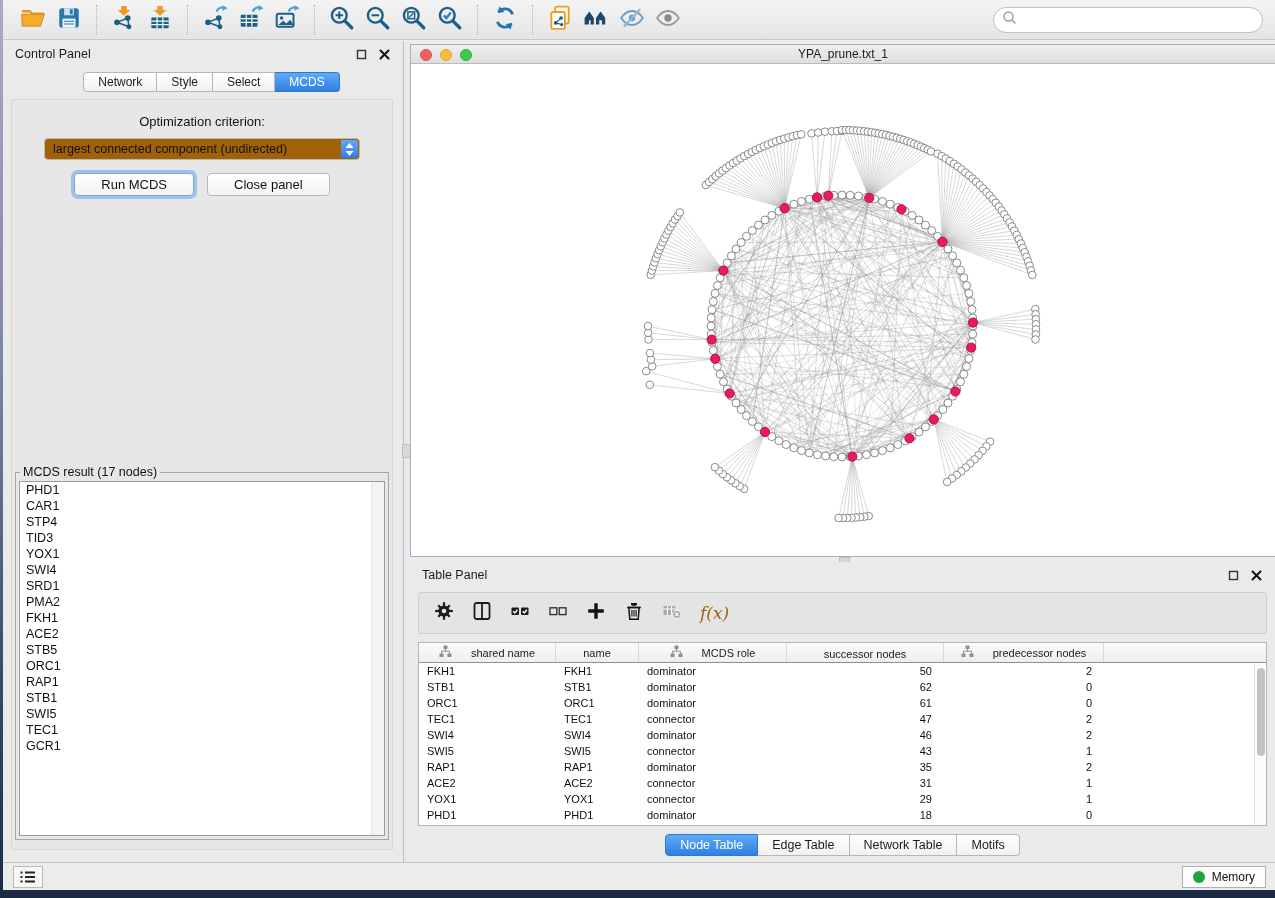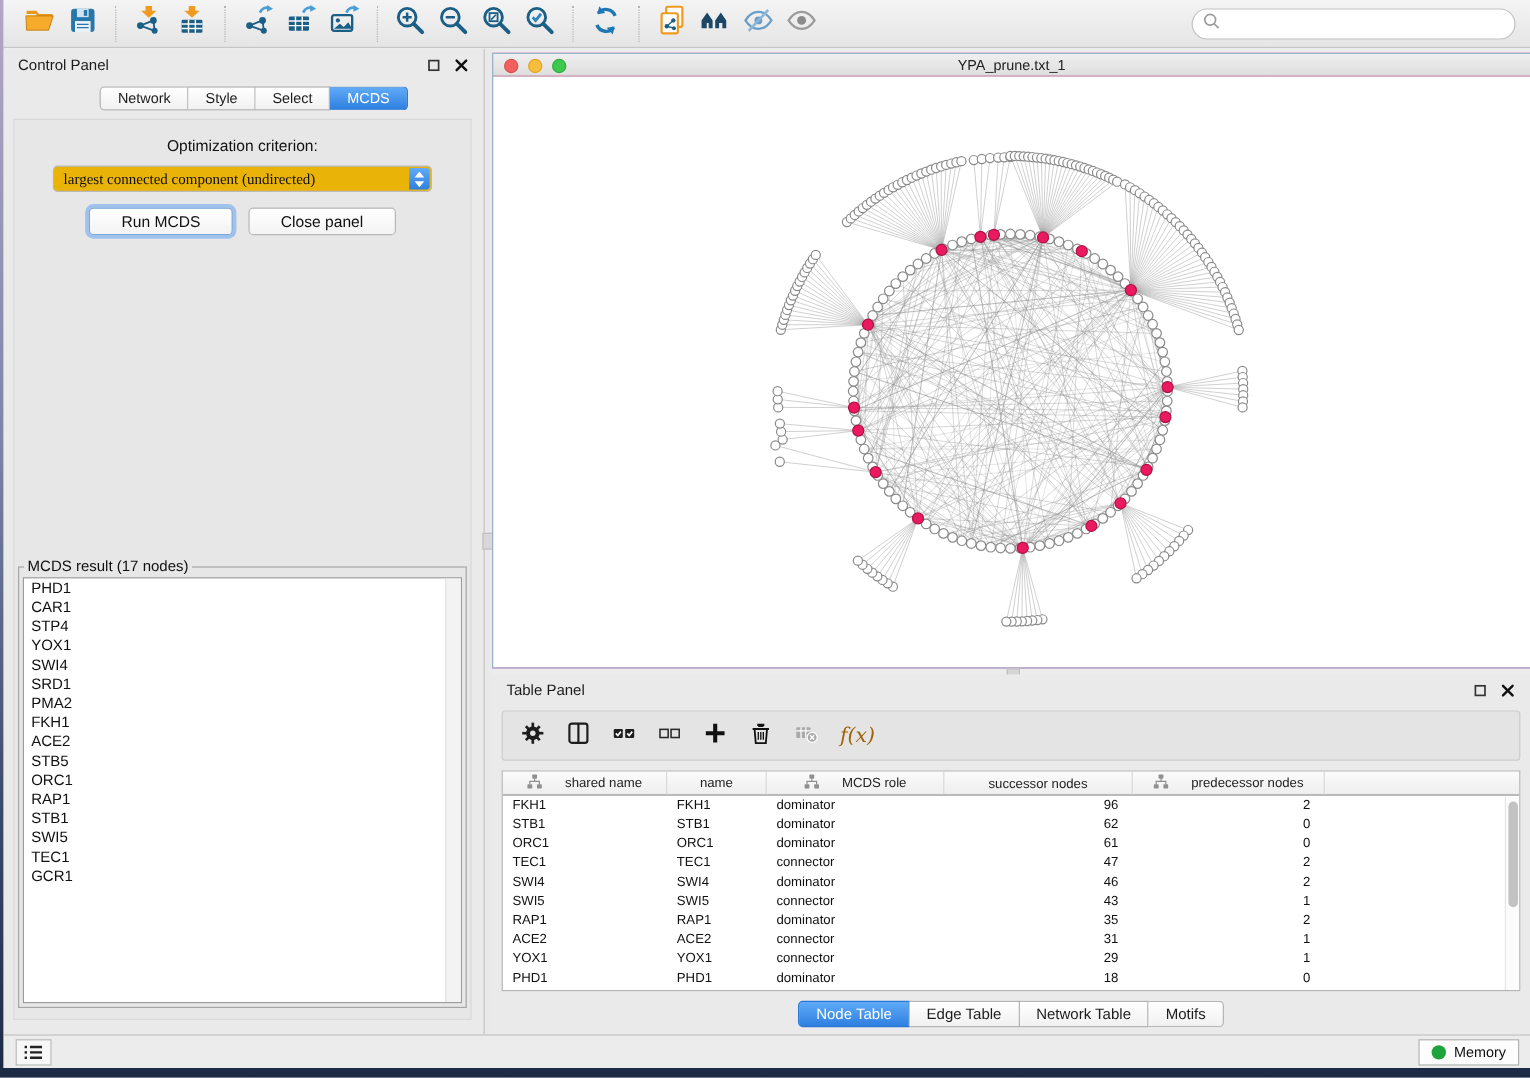--- a/index.html
+++ b/index.html
@@ -31,22 +31,22 @@
   #ctrl-tabs { position:absolute; top:31px; left:17px; right:0; display:flex; justify-content:center; }
   .seg { height:20px; padding:0 14px; font-size:12px; display:flex; align-items:center;
          background:linear-gradient(#ffffff,#f1f1f1); border:1px solid #b6b6b6; border-left:none; color:#1c1c1c; }
   .seg:first-child { border-left:1px solid #b6b6b6; border-radius:4px 0 0 4px; }
   .seg:last-child { border-radius:0 4px 4px 0; }
   .seg.active { background:linear-gradient(#5fabf7,#2f7fe0); border-color:#2d77d4; color:#fff; }
 
   #mcds-content { position:absolute; left:8px; right:10px; top:58px; bottom:12px;
                   background:#e7e7e7; border:1px solid #d9d9d9; }
   #opt-label { margin-top:14px; text-align:center; font-size:13px; color:#111; }
-  #criterion { width:316px; height:22px; margin:9px auto 0; background:#eab308; border:1px solid #b9b9b9;
-               border-radius:4px; display:flex; align-items:center; position:relative;font-family:Liberation Serif, serif; }
+  #criterion { width:316px; height:22px; margin:9px auto 0; background:#a16207; border:1px solid #b9b9b9;
+               border-radius:4px; display:flex; align-items:center; position:relative; }
   #criterion-value { font-size:12.5px; color:#111; padding-left:8px; flex:1; white-space:nowrap; }
   #criterion-spin { position:absolute; right:1px; top:1px; bottom:1px; width:17px; border-radius:0 3px 3px 0;
                     background:linear-gradient(#5fabf7,#2f7fe0); display:flex; flex-direction:column;
                     align-items:center; justify-content:center; gap:1px; }
   #btn-row { display:flex; justify-content:center; gap:13px; margin-top:13px; }
   .push-btn { height:23px; padding:0 26px; font-size:13px; color:#111; background:linear-gradient(#ffffff,#f3f3f3);
               border:1px solid #b9b9b9; border-radius:4px; display:flex; align-items:center; }
   .push-btn.focused { box-shadow:0 0 0 3px rgba(110,170,240,.6); border-color:#7aa8dc; }
 
   #result-fieldset { position:absolute; left:12px; right:14px; top:424px; bottom:22px;
@@ -299,20 +299,21 @@
         <div class="push-btn">Close panel</div>
       </div>
     </div>
     <fieldset id="result-fieldset">
       <legend>MCDS result (17 nodes)</legend>
       <div id="result-list">
         <div id="result-items">
             <div class="list-item">PHD1</div>
             <div class="list-item">CAR1</div>
             <div class="list-item">STP4</div>
+            <div class="list-item">TID3</div>
             <div class="list-item">YOX1</div>
             <div class="list-item">SWI4</div>
             <div class="list-item">SRD1</div>
             <div class="list-item">PMA2</div>
             <div class="list-item">FKH1</div>
             <div class="list-item">ACE2</div>
             <div class="list-item">STB5</div>
             <div class="list-item">ORC1</div>
             <div class="list-item">RAP1</div>
             <div class="list-item">STB1</div>
@@ -1220,21 +1221,21 @@
               </svg></span>
             <span>predecessor nodes</span>
           </div>
           <div class="hcell" style="flex: 1 1 0%; border-right: none;"></div>
         </div>
       <div id="tbl-body">
           <div class="trow">
             <div class="tcell left" style="width: 137px;">FKH1</div>
             <div class="tcell left" style="width: 83px;">FKH1</div>
             <div class="tcell left" style="width: 148px;">dominator</div>
-            <div class="tcell right" style="width: 157px;">96</div>
+            <div class="tcell right" style="width: 157px;">50</div>
             <div class="tcell right" style="width: 160px;">2</div>
           </div>
           <div class="trow">
             <div class="tcell left" style="width: 137px;">STB1</div>
             <div class="tcell left" style="width: 83px;">STB1</div>
             <div class="tcell left" style="width: 148px;">dominator</div>
             <div class="tcell right" style="width: 157px;">62</div>
             <div class="tcell right" style="width: 160px;">0</div>
           </div>
           <div class="trow">

